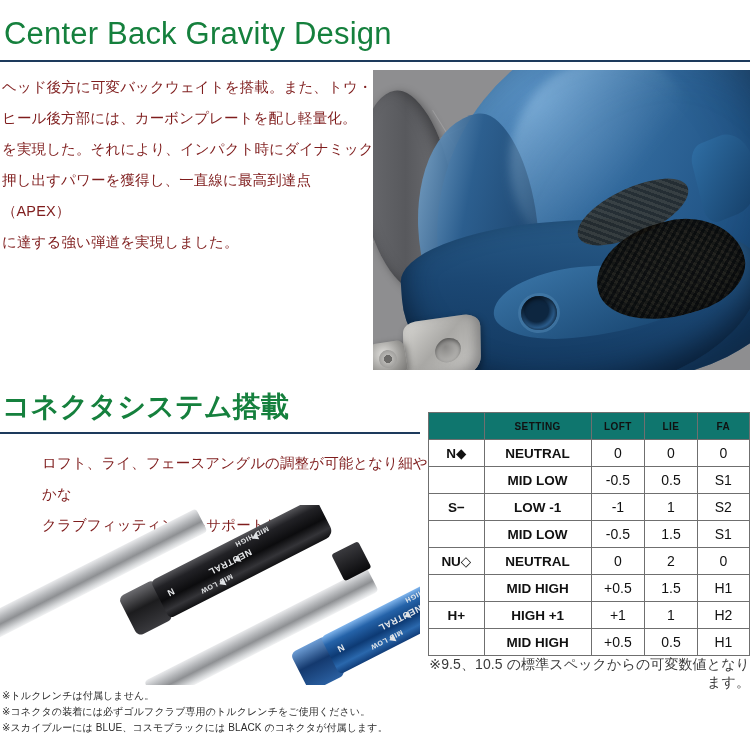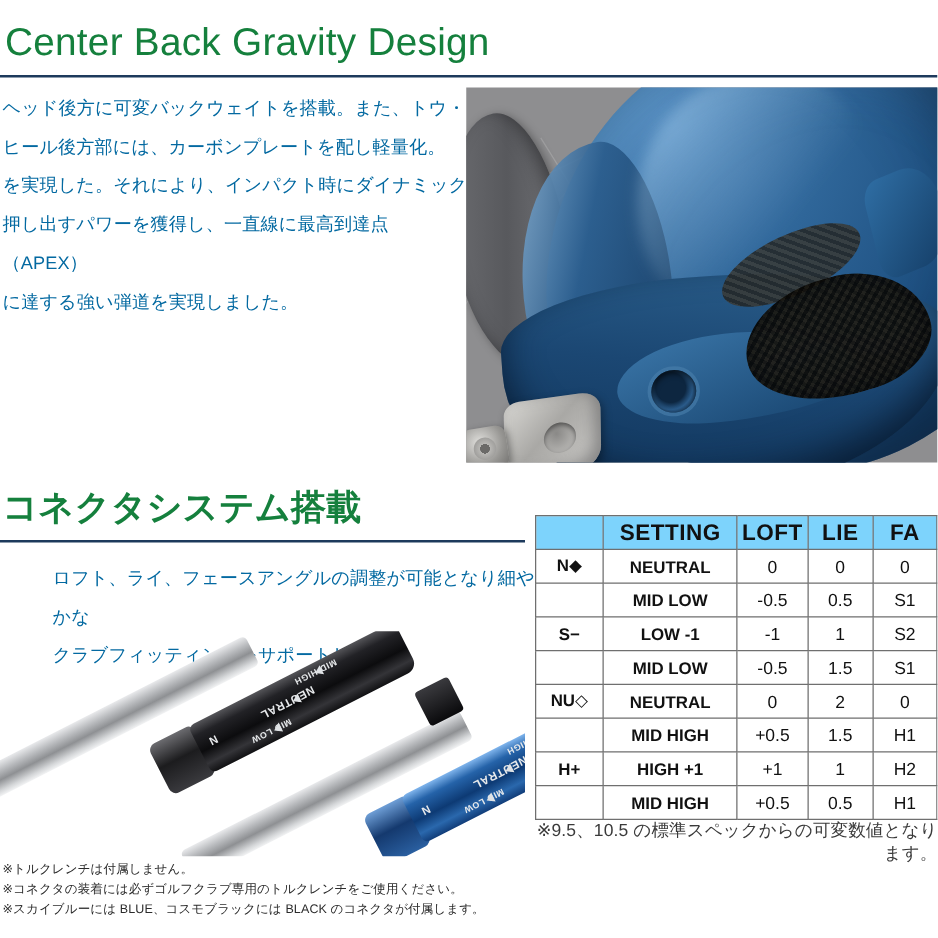--- a/index.html
+++ b/index.html
@@ -27,21 +27,21 @@
     height:2px;
   }
   #head1{left:4px;top:16px;font-size:31px;line-height:36px;}
   #rule1{left:0;top:60px;width:750px;height:2px;}
   #head2{left:2px;top:392px;font-size:28px;line-height:34px;font-weight:700;font-family:Liberation Mono, monospace;}
   #rule2{left:0;top:432px;width:420px;height:2px;}
 
   
   .body-copy{
     position:absolute;
-    color:#0369a1;
+    color:#7f1d1d;
     font-size:14.5px;
     line-height:31px;
     letter-spacing:.1px;
   }
   #copy1{left:2px;top:72px;width:372px;}
   #copy2{left:2px;top:448px;width:400px;margin-left:40px;}
   .body-copy p{margin:0;}
 
   
   #photo{
@@ -229,22 +229,22 @@
   #spec-table td,#spec-table th{
     border:1px solid #6f6f6f;
     text-align:center;
     height:26px;
     padding:0 2px;
     font-weight:700;
     color:#111;
     background:#fff;
   }
   #spec-table thead th{
-    background:#7dd3fc;
-    font-size:18px;
+    background:#0f766e;
+    font-size:10px;
     letter-spacing:.4px;
   }
   #spec-table td.col-code{width:54px;}
   #spec-table td.col-setting{width:108px;}
   #spec-table td.col-num{width:52px;font-weight:400;font-size:14px;}
   #spec-table td.col-fa{width:52px;font-weight:400;font-size:14px;}
   #spec-table td.blank{background:#fff;}
 
   #table-note{
     position:absolute;left:428px;top:656px;width:322px;

